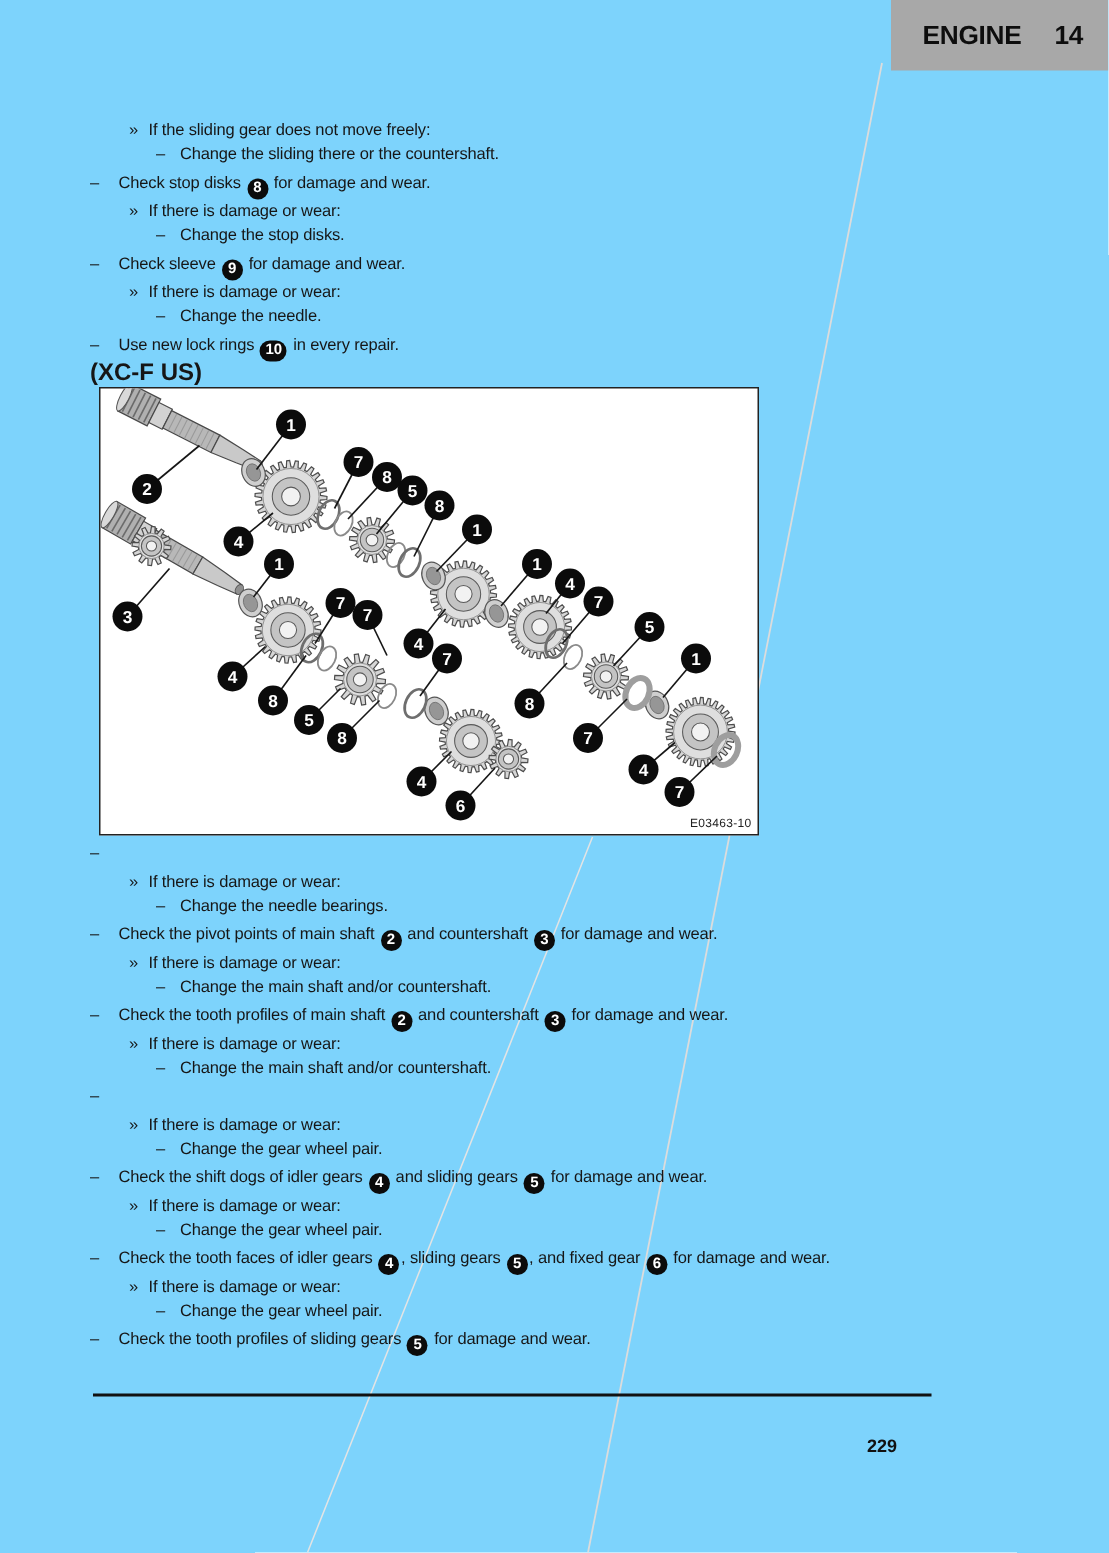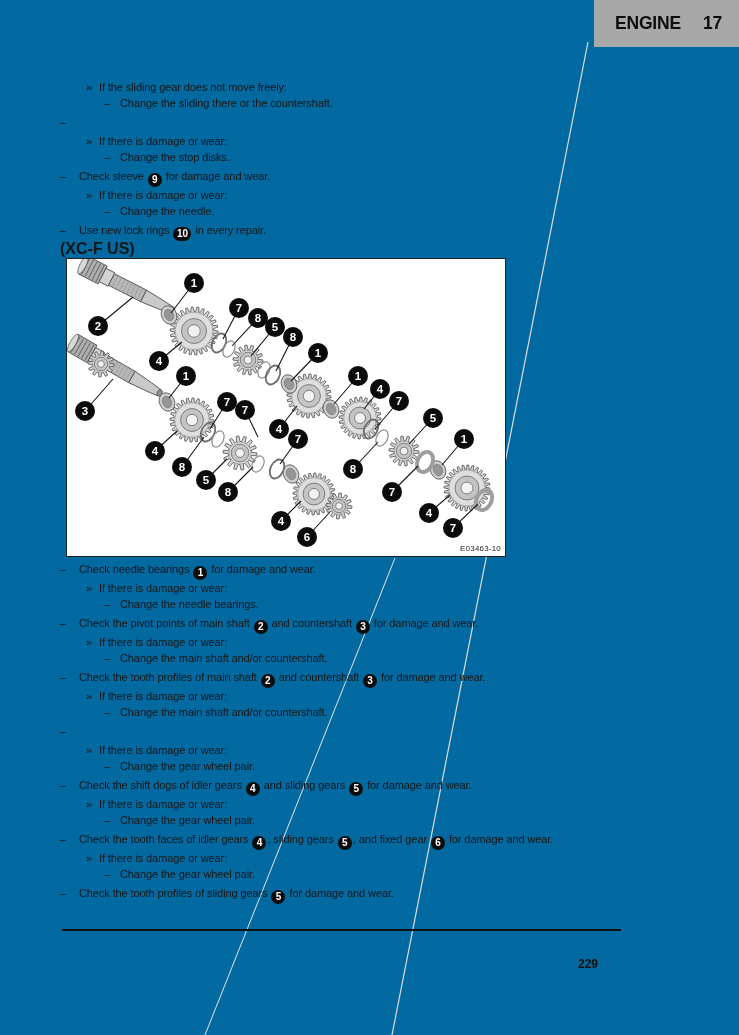--- a/index.html
+++ b/index.html
@@ -1,16 +1,16 @@
 <!DOCTYPE html>
 <html><head>
 <meta charset="utf-8">
 <style>
   html,body{margin:0;padding:0;background:#ffffff;}
-  .page{position:relative;width:739px;height:1035px;background:#0369a1;overflow:hidden;
+  .page{position:relative;width:739px;height:1035px;background:#7dd3fc;overflow:hidden;
         font-family:"Liberation Sans", sans-serif;color:#161616;}
   
   .creases{position:absolute;left:0;top:0;width:739px;height:1035px;pointer-events:none;}
   
   .chapter-tab{position:absolute;top:0;left:594px;right:0;height:47px;background:#a8a8a8;
         display:flex;align-items:center;justify-content:flex-end;gap:22px;padding-right:17px;box-sizing:border-box;}
   .chapter-tab span{font-size:17.5px;font-weight:700;letter-spacing:-0.2px;color:#0d0d0d;}
   
   .items{position:absolute;left:60px;width:660px;}
   #pre-items{top:76px;}
@@ -43,34 +43,35 @@
 
 <div class="page">
 
   <svg class="creases">
     <line x1="588" y1="42" x2="392" y2="1035" stroke="#dcdcdc" stroke-width="1.2"></line>
     <line x1="395" y1="558" x2="205" y2="1035" stroke="#e4e4e4" stroke-width="1"></line>
   </svg>
 
   <header class="chapter-tab">
     <span>ENGINE</span>
-    <span>17</span>
+    <span>14</span>
   </header>
 
   <div id="pre-items" class="items">
       <div class="item l2">
         <span class="marker">»</span>
         <span>If the sliding gear does not move freely:</span>
       </div>
       <div class="item l3">
         <span class="marker">–</span>
         <span>Change the sliding there or the countershaft.</span>
       </div>
       <div class="item l1">
         <span class="marker">–</span>
+        <span>Check stop disks <span class="badge">8</span> for damage and wear.</span>
       </div>
       <div class="item l2">
         <span class="marker">»</span>
         <span>If there is damage or wear:</span>
       </div>
       <div class="item l3">
         <span class="marker">–</span>
         <span>Change the stop disks.</span>
       </div>
       <div class="item l1">
@@ -384,21 +385,20 @@
           <circle cx="452" cy="527" r="10" fill="#0b0b0b"></circle>
           <text x="452" y="531" text-anchor="middle" fill="#ffffff" font-family="&quot;Liberation Sans&quot;, sans-serif" font-size="11.5" font-weight="700">7</text>
         </g>
       </svg>
     <span class="fig-code">E03463-10</span>
   </figure>
 
   <div id="post-items" class="items">
       <div class="item l1">
         <span class="marker">–</span>
-        <span>Check needle bearings <span class="badge">1</span> for damage and wear.</span>
       </div>
       <div class="item l2">
         <span class="marker">»</span>
         <span>If there is damage or wear:</span>
       </div>
       <div class="item l3">
         <span class="marker">–</span>
         <span>Change the needle bearings.</span>
       </div>
       <div class="item l1">

